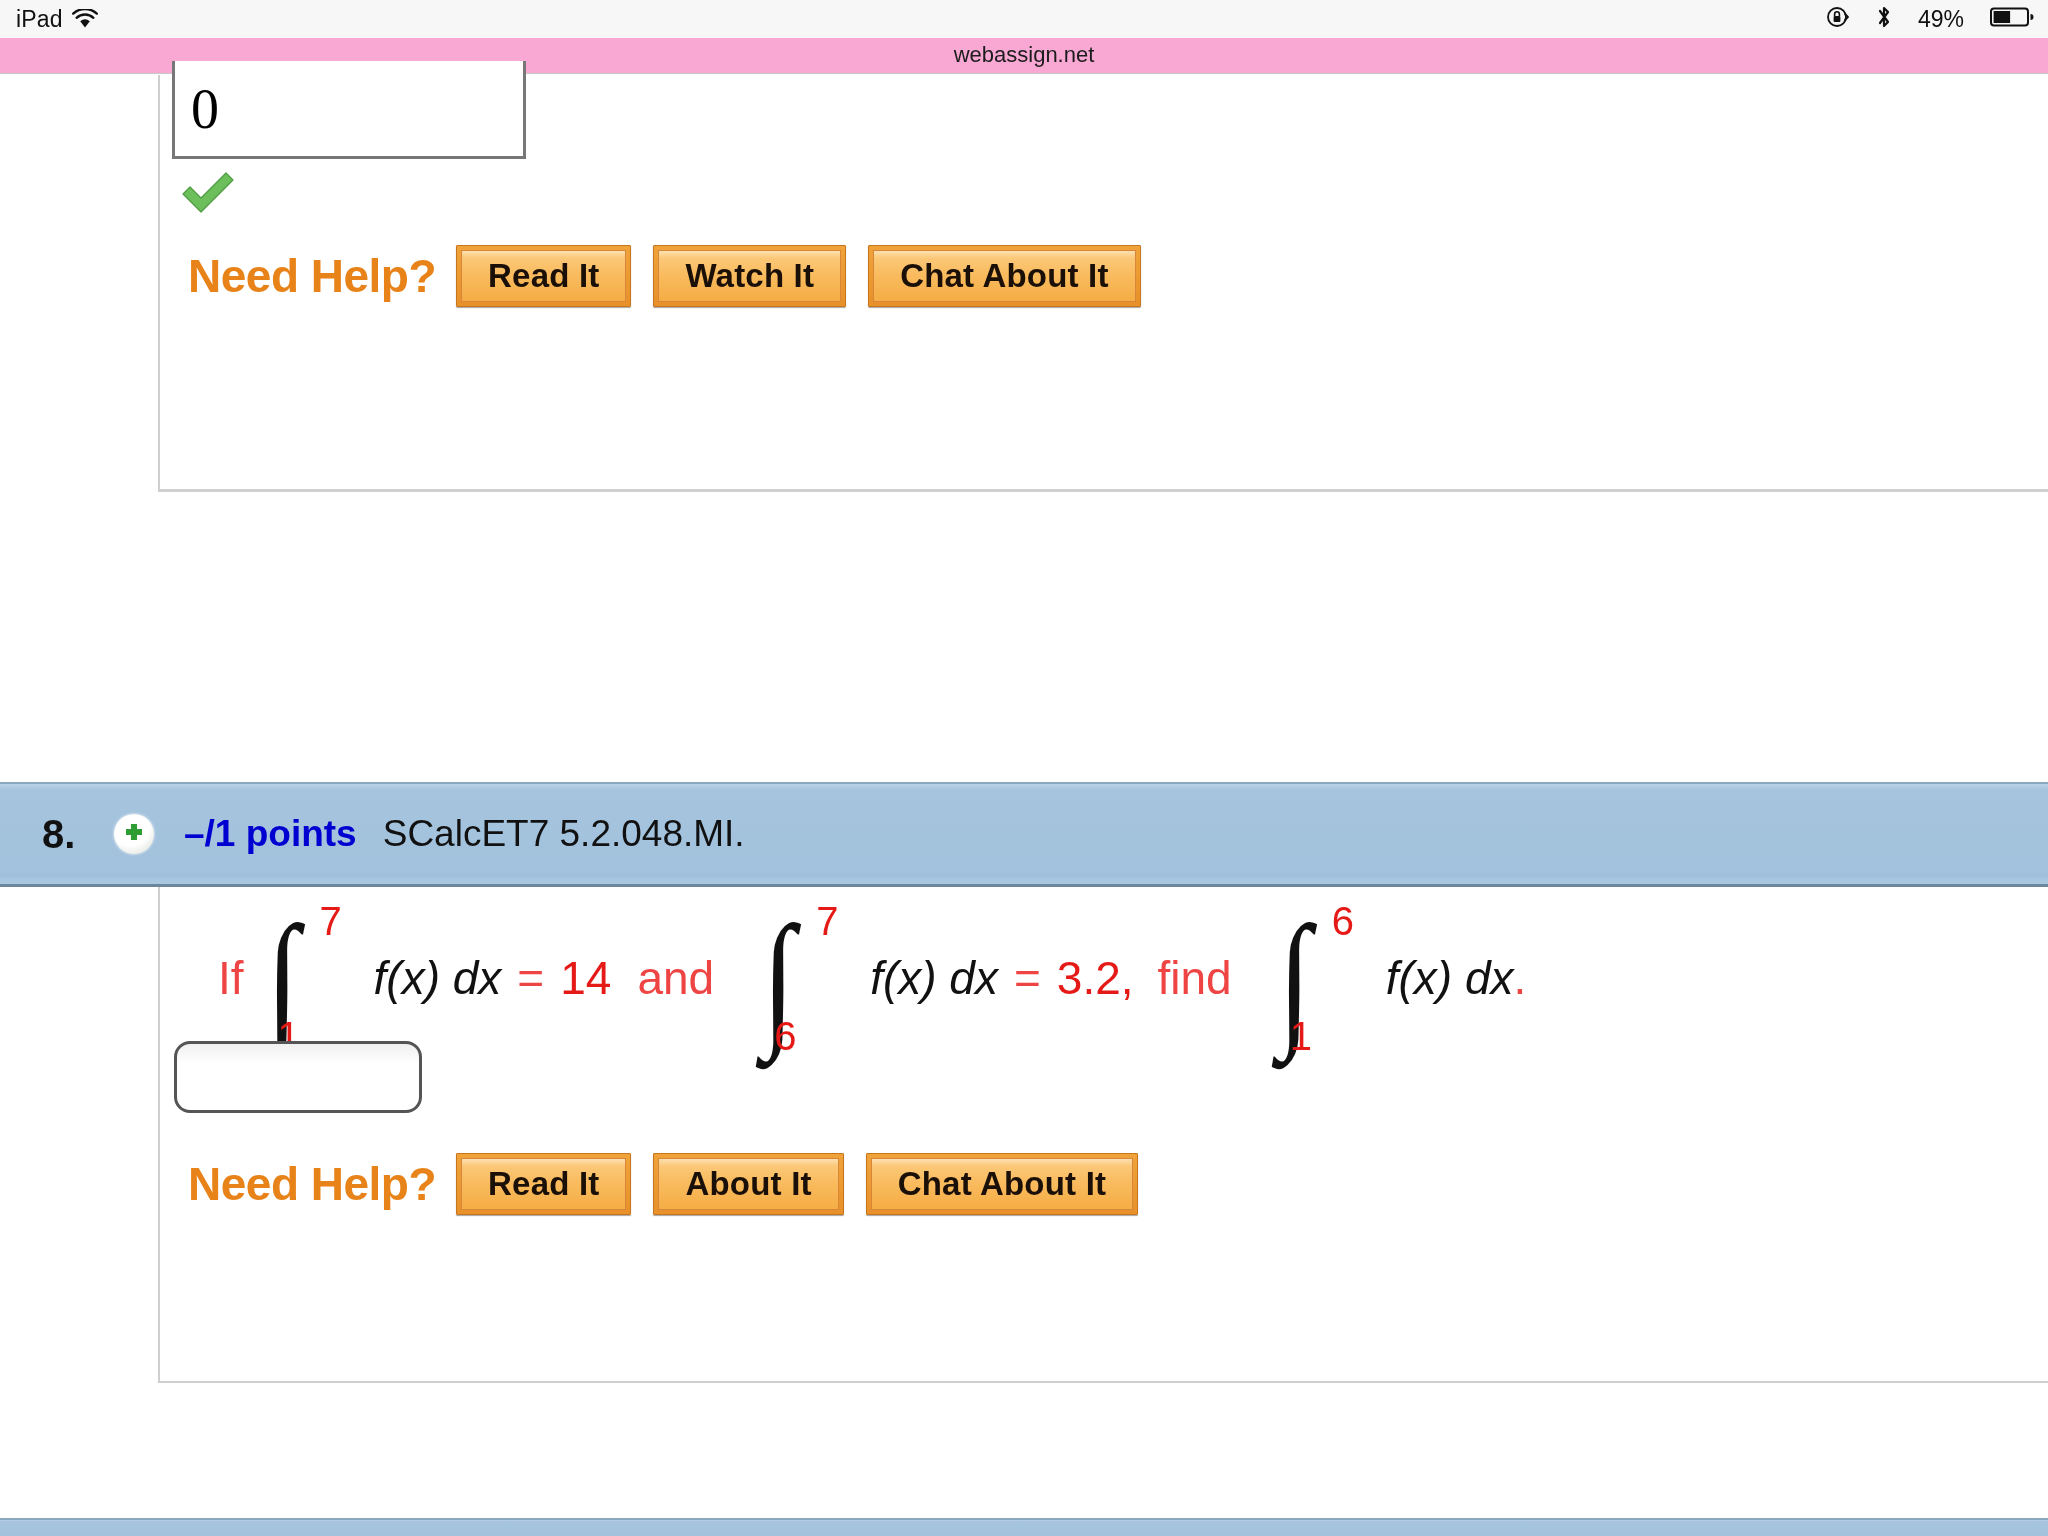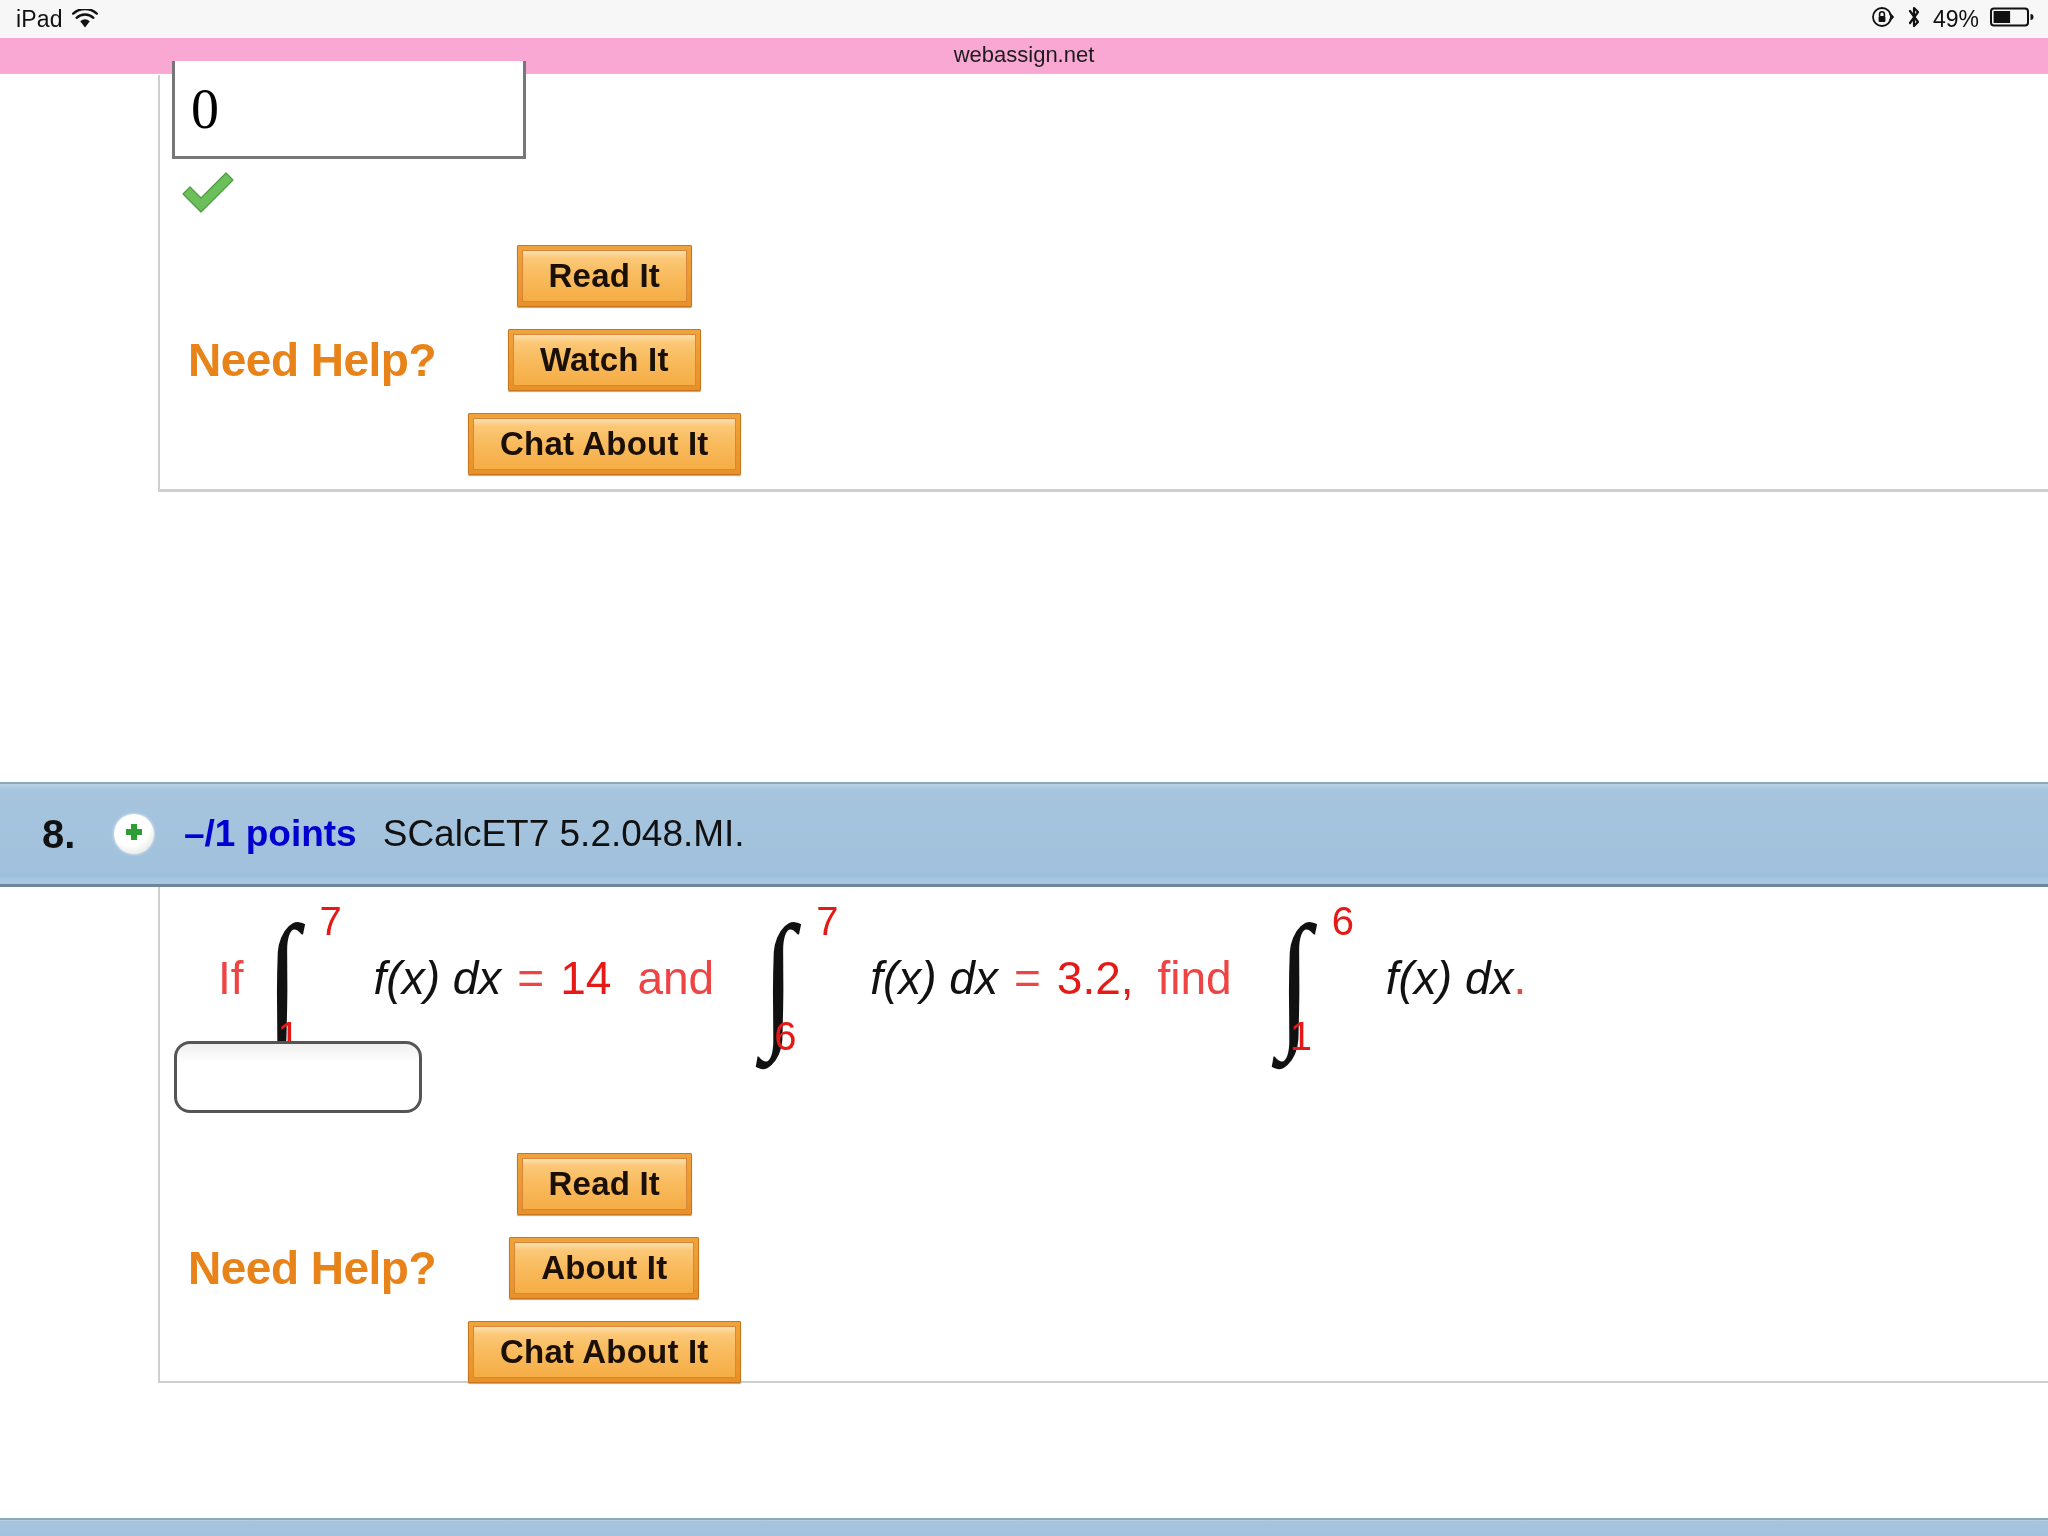--- a/index.html
+++ b/index.html
@@ -21,21 +21,21 @@
     position: absolute; left: 16px;
     display: flex; align-items: flex-end; gap: 9px;
   }
   .sb-device { font-size: 23px; color: #111; letter-spacing: .2px; }
   .sb-center {
     position: absolute; left: 0; width: 2048px;
     text-align: center; font-size: 23px; color: #111; font-weight: 400;
   }
   .sb-right {
     position: absolute; right: 14px;
-    display: flex; align-items: center; gap: 11px;
+    display: flex; align-items: center; gap: 26px;
   }
   .sb-batt-text { font-size: 23px; color: #111; }
 
   .urlbar {
     position: absolute; top: 38px; left: 0;
     width: 2048px; height: 36px;
     background: #f9a8d4;
     border-bottom: 1px solid #c8c8c8;
     text-align: center;
   }
@@ -69,21 +69,21 @@
   .checkmark { position: absolute; width: 60px; height: 50px; }
 
   .needhelp-row { position: absolute; display: flex; align-items: center; }
   .needhelp-label {
     font-family: "Liberation Sans", sans-serif;
     font-weight: bold; font-style: normal;
     font-size: 46px; color: #E8831A;
     letter-spacing: -0.5px;
     white-space: nowrap;
   }
-  .nh-btns { display: flex; align-items: center; gap: 22px; margin-left: 32px; flex-direction: column; }
+  .nh-btns { display: flex; align-items: center; gap: 22px; margin-left: 20px; }
 
   .wa-btn {
     background: linear-gradient(#f0a33a, #e8902a);
     border: 1px solid #c8761c;
     padding: 4px;
     border-radius: 1px;
     box-shadow: 0 1px 1px rgba(0,0,0,.35);
     cursor: pointer;
   }
   .wa-btn .face {

